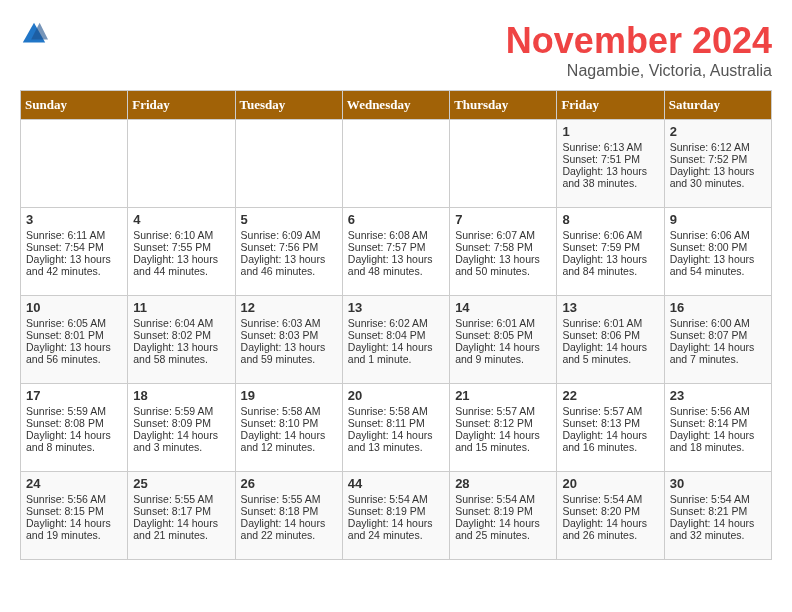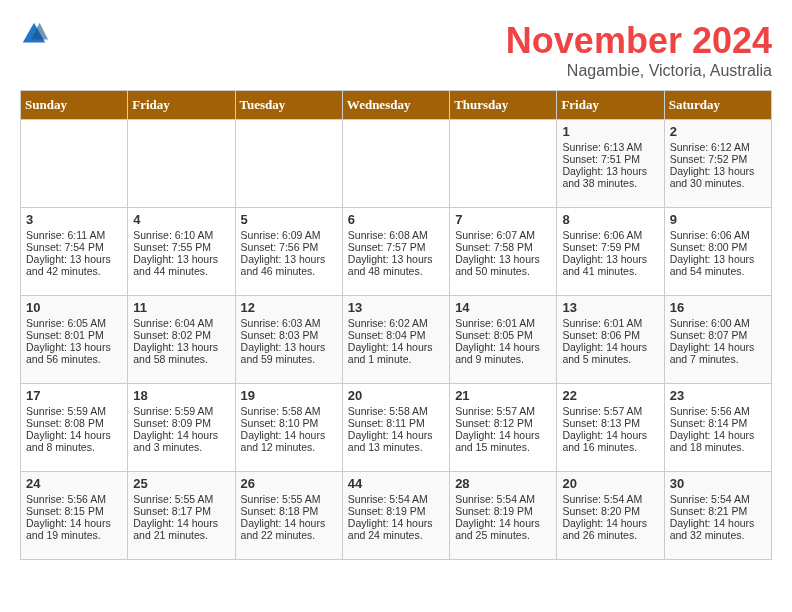--- a/index.html
+++ b/index.html
@@ -171,21 +171,21 @@
           <div>Sunrise: 6:07 AM</div>
           <div>Sunset: 7:58 PM</div>
           <div>Daylight: 13 hours</div>
           <div>and 50 minutes.</div>
         </td>
         <td>
           <span class="day-num">8</span>
           <div>Sunrise: 6:06 AM</div>
           <div>Sunset: 7:59 PM</div>
           <div>Daylight: 13 hours</div>
-          <div>and 41 minutes.</div>
+          <div>and 84 minutes.</div>
         </td>
         <td>
           <span class="day-num">9</span>
           <div>Sunrise: 6:06 AM</div>
           <div>Sunset: 8:00 PM</div>
           <div>Daylight: 13 hours</div>
           <div>and 54 minutes.</div>
         </td>
       </tr>
       <tr>

